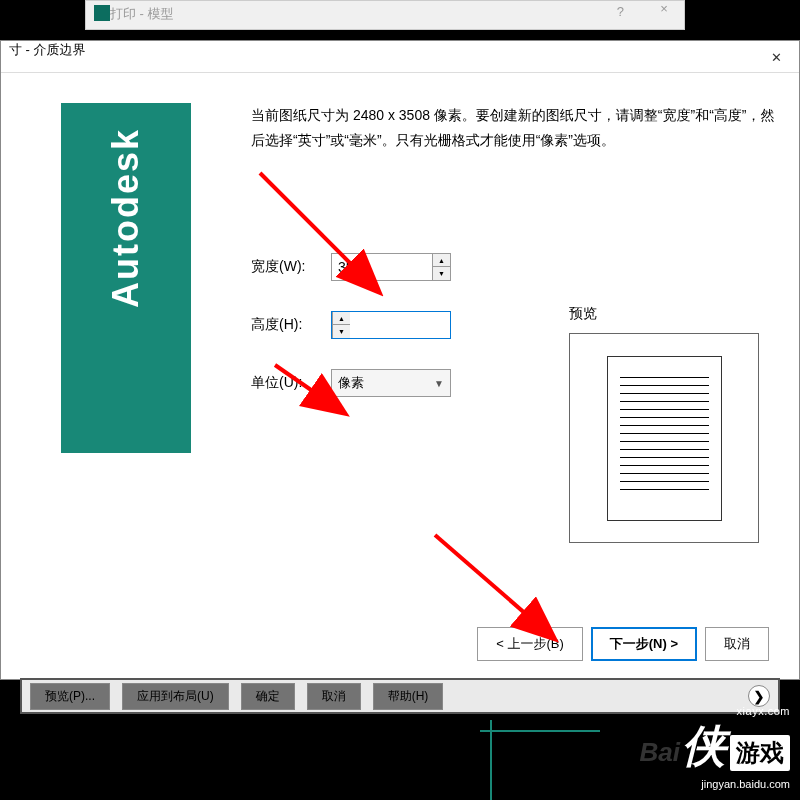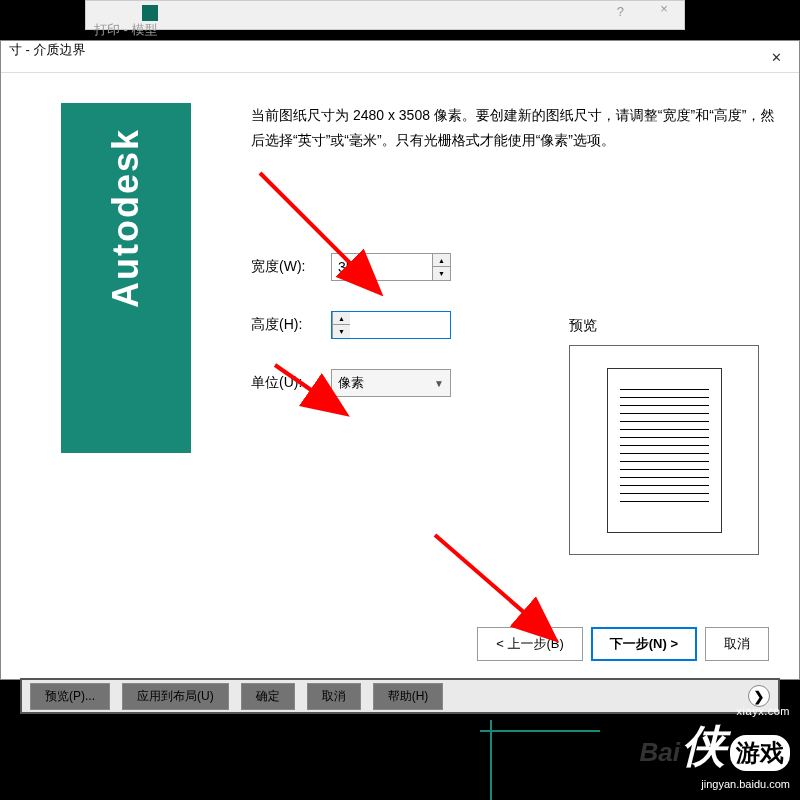--- a/index.html
+++ b/index.html
@@ -1,19 +1,19 @@
 <!DOCTYPE html>
 <html><head>
   <meta charset="utf-8">
   <style>
     * { box-sizing: border-box; margin: 0; padding: 0; }
     body { font-family: "Microsoft YaHei", Arial, sans-serif; font-size: 13px; background: #000; width: 800px; height: 800px; overflow: hidden; position: relative; }
     
     .bg-window { position: absolute; top: 0; left: 85px; width: 600px; height: 30px; background: #f0f0f0; border: 1px solid #ccc; }
-    .bg-title { position: absolute; top: 4px; left: 8px; display: flex; align-items: flex-end; gap: 0; color: #999; flex-direction: column; }
+    .bg-title { position: absolute; top: 4px; left: 8px; display: flex; align-items: flex-start; gap: 0; color: #999; }
     .bg-icon { width: 16px; height: 16px; background: #0c6d5f; display: inline-block; }
     .bg-close { position: absolute; top: 0; right: 0; width: 40px; height: 28px; text-align: center; color: #999; }
     .bg-q { position: absolute; top: 3px; right: 60px; color: #999; }
     
     .main-dialog { position: absolute; top: 40px; left: 0; right: 0; height: 640px; background: #fff; border: 1px solid #888; }
     .titlebar { height: 32px; border-bottom: 1px solid #ddd; display: flex; align-items: flex-start; padding: 0 8px; position: relative; }
     .titlebar-text { font-size: 13px; }
     .titlebar-close { position: absolute; right: 0; top: 0; width: 45px; height: 32px; display: flex; align-items: center; justify-content: center; color: #333; cursor: pointer; }
     
     .dialog-body { display: flex; padding: 30px 20px 20px 60px; height: 540px; position: relative; }
@@ -28,42 +28,42 @@
     .spinner-input { display: flex; border: 1px solid #999; height: 28px; width: 120px; }
     .spinner-input.active { border: 1px solid #0078d7; }
     .spinner-input input { border: none; padding: 0 6px; width: 100px; font-size: 14px; outline: none; }
     .spinner-btns { display: flex; flex-direction: column; width: 18px; border-left: 1px solid #999; }
     .spinner-btn { height: 13px; background: #f0f0f0; border: none; font-size: 7px; line-height: 7px; cursor: pointer; display: flex; align-items: center; justify-content: center; }
     .spinner-btn:first-child { border-bottom: 1px solid #999; }
     
     .select-box { border: 1px solid #999; height: 28px; width: 120px; display: flex; align-items: center; padding: 0 6px; background: #f5f5f5; justify-content: space-between; }
     .select-arrow { font-size: 10px; color: #555; }
     
-    .preview-section { position: absolute; right: 40px; top: 244px; width: 190px; }
+    .preview-section { position: absolute; right: 40px; top: 232px; width: 190px; }
     .preview-label { margin-bottom: 10px; font-size: 14px; }
     .preview-box { border: 1px solid #666; height: 210px; padding: 18px 28px; background: #fff; display: flex; align-items: center; justify-content: center; }
     .preview-page { width: 115px; height: 165px; border: 1px solid #333; padding: 20px 12px; display: flex; flex-direction: column; gap: 7px; }
     .preview-line { height: 1px; background: #000; }
     
     .button-bar { position: absolute; bottom: 18px; right: 30px; display: flex; gap: 8px; align-items: center; }
     .btn { height: 34px; padding: 0 18px; background: #fff; border: 1px solid #999; cursor: pointer; font-size: 13px; font-family: inherit; }
     .btn.primary { border: 2px solid #0078d7; padding: 0 17px; font-weight: bold; }
     
     .left-labels { position: absolute; top: 130px; left: 3px; color: #666; font-size: 13px; }
     .left-labels div { margin-bottom: 30px; }
     
     .bottom-toolbar { position: absolute; top: 678px; left: 20px; right: 20px; height: 36px; background: #eaeaea; border: 2px solid #555; display: flex; align-items: center; padding: 0 8px; gap: 12px; }
     .bt-btn { border: 1px solid #888; background: #737373; padding: 4px 14px; font-size: 12px; }
     .bt-circle { width: 22px; height: 22px; border: 1px solid #888; border-radius: 50%; background: #fff; display: flex; align-items: center; justify-content: center; margin-left: auto; font-weight: bold; }
     
     .watermark { position: absolute; bottom: 10px; right: 10px; color: #fff; text-align: right; }
     .wm-main { font-size: 44px; font-weight: bold; display: flex; align-items: baseline; justify-content: flex-end; gap: 4px; font-style: italic; }
     .wm-url { font-size: 11px; letter-spacing: 0.5px; margin-top: -5px; }
     .wm-sub { font-size: 11px; margin-top: 2px; }
-    .wm-badge { background: #fff; color: #000; border-radius: 16px; padding: 2px 6px; font-size: 24px; font-style: normal; }
+    .wm-badge { background: #fff; color: #000; border-radius: 2px; padding: 2px 6px; font-size: 24px; font-style: normal; }
     .wm-bai { font-size: 26px; opacity: 0.2; margin-right: -2px; }
     
     .arrow { position: absolute; pointer-events: none; }
     .arrow svg { display: block; }
     
     .teal-line { position: absolute; background: #188877; }
   </style>
 </head>
 <body>
 

